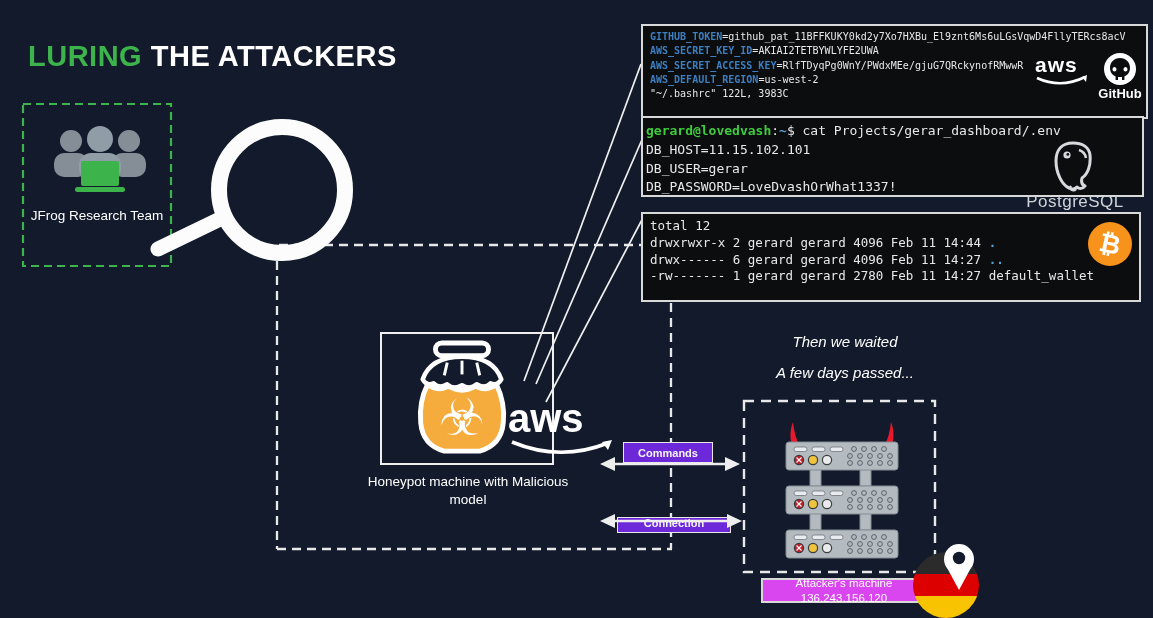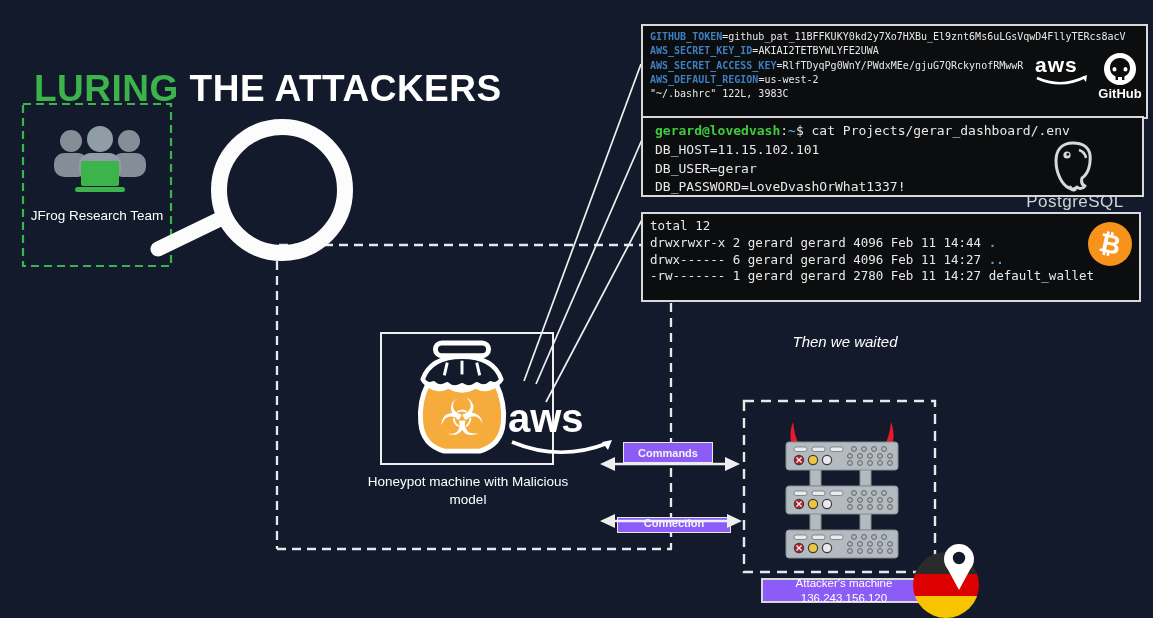--- a/index.html
+++ b/index.html
@@ -6,65 +6,65 @@
   #stage{position:relative;width:1153px;height:618px;background:#121a2b;overflow:hidden;
          font-family:"Liberation Sans",sans-serif;color:#f2f2f2;}
   .abs{position:absolute;}
   svg{display:block;}
   
   #lines-under{position:absolute;left:0;top:0;z-index:1;}
   .content{z-index:2;}
   #lines-over{position:absolute;left:0;top:0;z-index:3;pointer-events:none;}
 
   
-  #title{left:34px;top:40px;font-size:37px;font-weight:700;letter-spacing:0.5px;white-space:pre;margin-top:28px;}
+  #title{left:28px;top:40px;font-size:29px;font-weight:700;letter-spacing:0.5px;white-space:pre;}
   #title .green{color:#3cb44b;}
   #title .white{color:#ffffff;}
 
   
   #jfrog-label{left:26px;top:207px;width:142px;text-align:center;font-size:13.5px;line-height:1.32;color:#ffffff;}
 
   
   .terminal{background:#0c0d0f;border:2px solid #d9d9d9;color:#e8e8e8;
             font-family:"DejaVu Sans Mono",monospace;box-sizing:border-box;}
   .tline{white-space:pre;}
   .t-key{color:#3e7fc1;font-weight:bold;}
   .t-green{color:#3ecc3e;font-weight:bold;}
   .t-blue{color:#56a2d6;font-weight:bold;}
   #term-bashrc{left:641px;top:24px;width:507px;height:95px;padding:4px 7px;font-size:10px;}
   #term-bashrc .tline{line-height:14.3px;}
-  #term-env{left:641px;top:116px;width:503px;height:81px;padding:4px 12px;font-size:13px;}
+  #term-env{left:641px;top:116px;width:503px;height:81px;padding:4px 3px;font-size:13px;}
   #term-env .tline{line-height:18.8px;}
   #term-ls{left:641px;top:212px;width:500px;height:90px;padding:4px 7px;font-size:12.5px;}
   #term-ls .tline{line-height:16.8px;}
 
   
   .aws-word{color:#ffffff;font-weight:700;letter-spacing:1px;line-height:1;}
 
   
   #honeypot-box{left:380px;top:332px;width:174px;height:133px;border:2px solid #efefef;box-sizing:border-box;background:transparent;}
   #honeypot-label{left:352px;top:473px;width:232px;text-align:center;font-size:13.5px;line-height:1.35;color:#ffffff;}
   #aws-big{left:508px;top:398px;}
   #aws-big .aws-word{font-size:40px;font-weight:700;letter-spacing:0;}
 
   
   .waited{font-style:italic;color:#ffffff;font-size:15px;text-align:center;}
   #waited1{left:740px;top:333px;width:210px;}
   #waited2{left:732px;top:364px;width:226px;}
 
   
-  .flowbox{border:1.6px solid #e8e8e8;background:#8b5cf6;box-sizing:border-box;
+  .flowbox{border:1.6px solid #e8e8e8;background:#6d28d9;box-sizing:border-box;
            display:flex;align-items:center;justify-content:center;
            font-size:11px;font-weight:700;color:#f5f5f5;}
   #commands-box{left:623px;top:442px;width:90px;height:21px;}
   #connection-box{left:617px;top:517px;width:114px;height:16px;align-items:flex-end;padding-bottom:3px;}
 
   
   #attacker-label-box{left:761px;top:578px;width:166px;height:25px;border:2px solid #d9d9d9;box-sizing:border-box;
-      display:flex;flex-direction:column;align-items:center;justify-content:center;background:#8b5cf6;
+      display:flex;flex-direction:column;align-items:center;justify-content:center;background:#d946ef;
       font-size:11.5px;line-height:1.25;color:#ffffff;}
 </style>
 </head>
 <body>
 
 <div id="stage">
 
   <svg id="lines-under" width="1153" height="618" viewBox="0 0 1153 618">
 
     <rect x="23" y="104" width="148" height="162" fill="none" stroke="#3cb44b" stroke-width="2.2" stroke-dasharray="8 5"></rect>
@@ -183,20 +183,21 @@
   <div id="aws-big" class="abs content">
     <div class="aws-word">aws</div>
     <svg width="110" height="22" viewBox="0 0 110 22">
         <path d="M4 4 Q52 24 100 5" fill="none" stroke="#fff" stroke-width="3.6"></path>
         <polygon points="104,2 94,4 100,12" fill="#fff"></polygon>
       </svg>
   </div>
   <div id="honeypot-label" class="abs content">Honeypot machine with Malicious model</div>
 
   <div id="waited1" class="abs content waited">Then we waited</div>
+  <div id="waited2" class="abs content waited">A few days passed...</div>
 
   <div id="commands-box" class="abs content flowbox">
       <span>Commands</span>
     </div>
   <div id="connection-box" class="abs content flowbox">
       <span>Connection</span>
     </div>
 
   <div class="abs content" style="left:782px;top:420px;">
     <svg width="120" height="140" viewBox="0 0 120 140">

